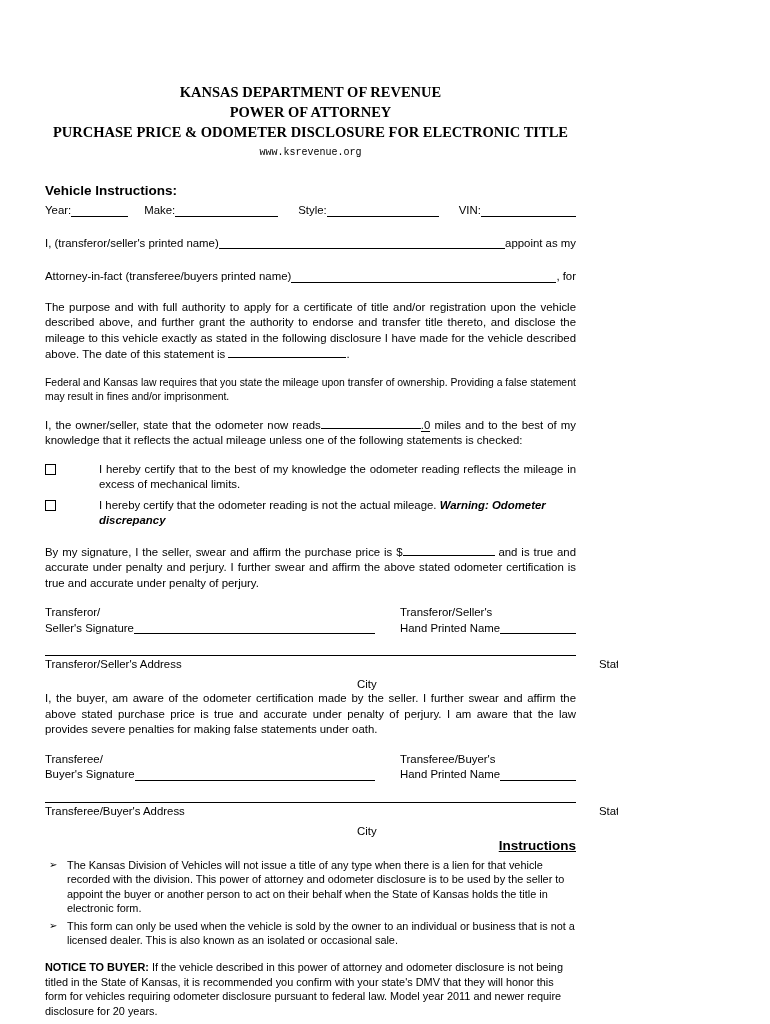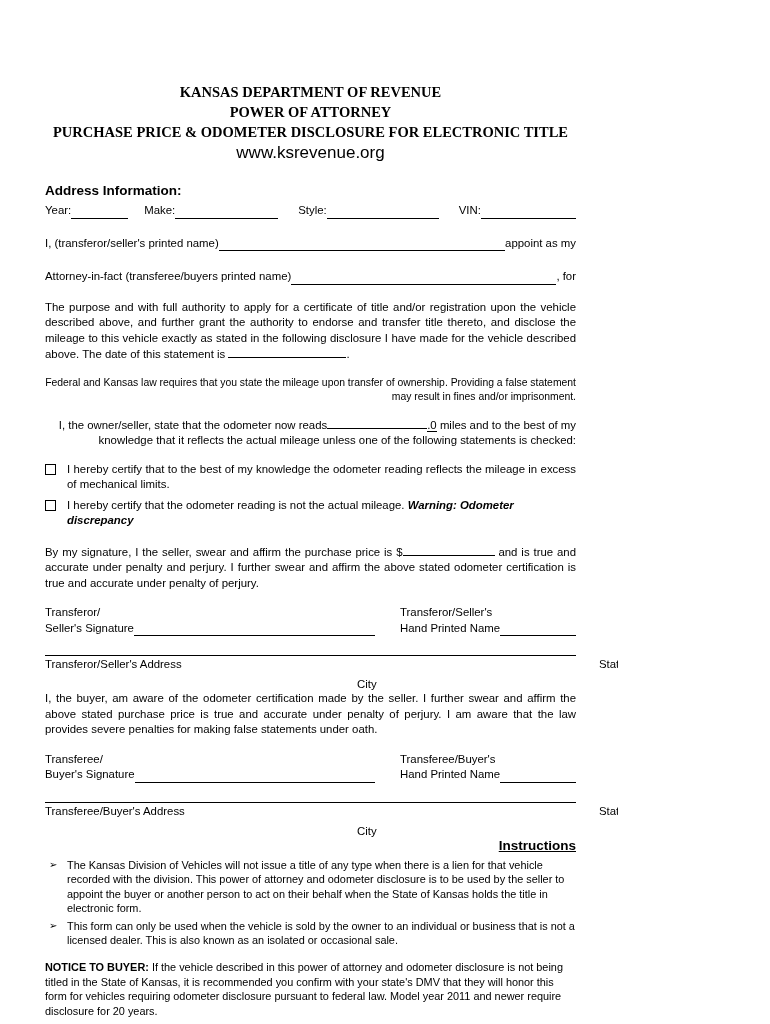--- a/index.html
+++ b/index.html
@@ -1,45 +1,45 @@
 <!DOCTYPE html>
 <html><head>
 <meta charset="utf-8">
 <style>
   * { margin:0; padding:0; box-sizing:border-box; }
   html,body { background:#fff; }
   body { width:770px; height:1024px; color:#000; font-family:"Liberation Sans", sans-serif; }
   .page { width:618px; height:1024px; padding:82px 42px 0 45px; overflow:hidden; }
   .title-line { text-align:center; font-weight:bold; font-size:14.5px; line-height:20px; font-family:"Liberation Serif", serif; }
-  .website { text-align:center; font-size:17px; line-height:18px; margin-top:2px; font-family:Liberation Sans, sans-serif; }
+  .website { text-align:center; font-size:10px; line-height:18px; margin-top:2px; font-family:Liberation Mono, monospace; }
 
   .body-text { font-size:11.4px; line-height:15.5px; }
   .small-text { font-size:10.4px; line-height:14px; }
   .mid-text { font-size:10.9px; line-height:14.6px; }
   .just { text-align:justify; }
 
   .section-heading { font-weight:bold; font-size:13.5px; line-height:18px; margin-top:20px; }
 
   .blank { display:inline-block; border-bottom:1px solid #000; height:12px; vertical-align:baseline; }
-  .flexline { display:flex; align-items:flex-end; }
+  .flexline { display:flex; align-items:center; }
   .grow { flex:1; }
 
   .vehicle-row { margin-top:3px; }
   .gap16 { margin-left:16px; }
   .gap20 { margin-left:20px; }
 
   .fill-line { margin-top:17px; }
 
   .para { margin-top:15px; }
-  .para-sm { margin-top:13px;text-align:right; }
+  .para-sm { margin-top:13px; }
 
   .check-row { display:flex; margin-top:13px; }
   .check-row + .check-row { margin-top:5px; }
   .checkbox { width:11px; height:11px; border:1.5px solid #000; flex:none; margin-top:2px; margin-right:11px; cursor:pointer; background:#fff; }
-  .check-text { flex:1; }
+  .check-text { flex:1;margin-left:32px; }
   .warn-italic { font-style:italic; font-weight:bold; }
 
   .sig-row { display:flex; margin-top:14px; }
   .sig-left { width:330px; margin-right:25px; }
   .sig-right { flex:1; }
   .sig-label { font-size:11.4px; line-height:15.5px; }
 
   .addr-block { margin-top:19px; }
   .addr-rule { border-top:1.5px solid #000; height:0; }
   .addr-labels { position:relative; height:17px; font-size:11.4px; }
@@ -64,21 +64,21 @@
 
 <div class="page">
 
   <div>
     <div class="title-line">KANSAS DEPARTMENT OF REVENUE</div>
     <div class="title-line">POWER OF ATTORNEY</div>
     <div class="title-line">PURCHASE PRICE &amp; ODOMETER DISCLOSURE FOR ELECTRONIC TITLE</div>
     <div class="website">www.ksrevenue.org</div>
   </div>
 
-  <div class="section-heading">Address Information:</div>
+  <div class="section-heading">Vehicle Instructions:</div>
   <div class="body-text vehicle-row flexline">
     <span>Year:</span>
       <span class="blank" style="width:57px"></span>
     <span class="gap16">Make:</span>
       <span class="blank" style="width:103px"></span>
     <span class="gap20">Style:</span>
       <span class="blank" style="width:112px"></span>
     <span class="gap20">VIN:</span>
       <span class="blank grow"></span>
   </div>

